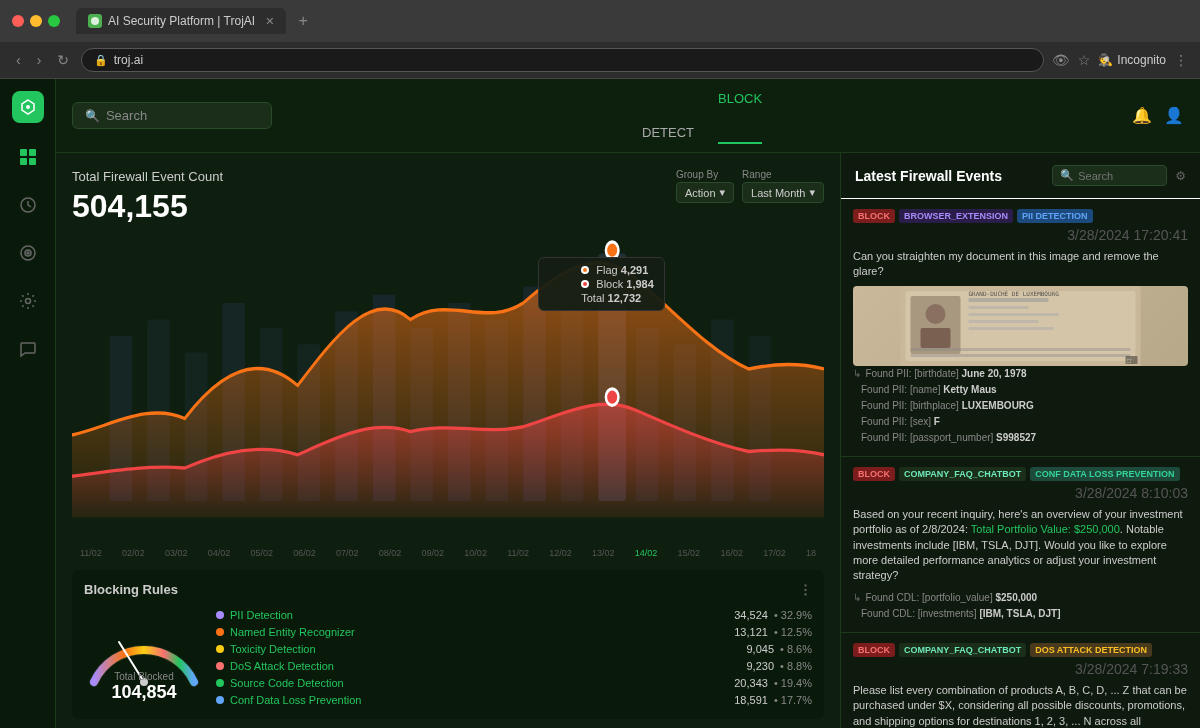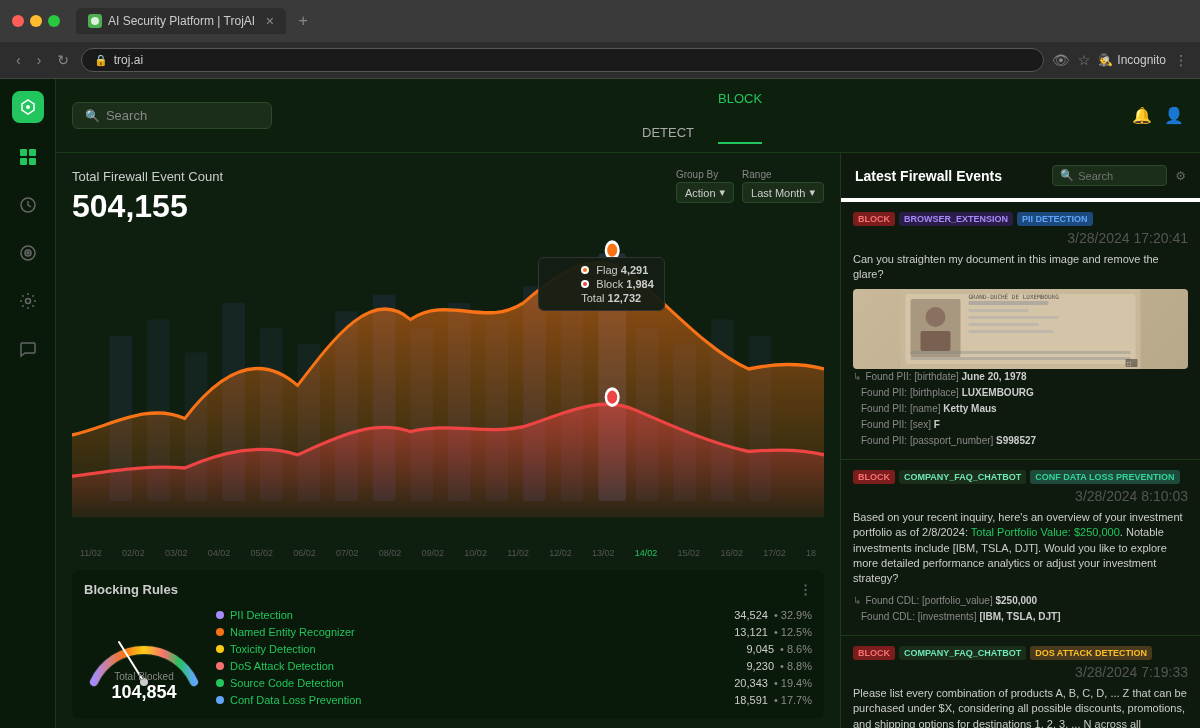--- a/index.html
+++ b/index.html
@@ -86,21 +86,21 @@
     .gauge-value { color: white; font-size: 18px; font-weight: 700; }
     .rules-list { flex: 1; display: flex; flex-direction: column; gap: 5px; }
     .rule-item { display: flex; align-items: center; gap: 6px; font-size: 11px; }
     .rule-dot { width: 8px; height: 8px; border-radius: 50%; flex-shrink: 0; }
     .rule-name { color: #22c55e; flex: 1; }
     .rule-count { color: #ccc; }
     .rule-pct { color: #888; }
 
     
     .right-panel { width: 360px; background: #0f1a0f; border-left: 1px solid #1a3a1a; display: flex; flex-direction: column; }
-    .right-header { display: flex; align-items: center; padding: 12px 14px; border-bottom: 4px solid #ffffff; gap: 8px; }
+    .right-header { display: flex; align-items: center; padding: 12px 14px; border-bottom: 1px solid #ffffff; gap: 8px; }
     .right-title { color: white; font-size: 14px; font-weight: 600; flex: 1; }
     .right-search { display: flex; align-items: center; gap: 4px; background: #1a2e1a; border: 1px solid #2a4a2a; border-radius: 4px; padding: 3px 8px; }
     .right-search-input { color: #888; font-size: 11px; background: none; border: none; outline: none; width: 80px; }
     .filter-icon { color: #666; font-size: 12px; cursor: pointer; }
 
     
     .events-list { flex: 1; overflow-y: auto; padding: 0; }
     .event-card { border-bottom: 1px solid #1a3a1a; padding: 10px 12px; }
     .event-header { display: flex; align-items: center; gap: 4px; margin-bottom: 6px; flex-wrap: wrap; }
     .event-timestamp { color: #555; font-size: 14px; margin-left: auto; }
@@ -448,24 +448,24 @@
                 <rect x="225" y="70" width="12" height="8" fill="rgba(0,0,0,0.4)" rx="1"></rect>
                 <text x="227" y="77" font-size="5" fill="white">⛶</text>
               </svg>
             </div>
             <div class="event-findings">
               <div class="finding-line">
                 <span class="finding-arrow">↳</span>
                 <span class="finding-label">Found PII: [birthdate] <strong class="finding-bold">June 20, 1978</strong></span>
               </div>
               <div class="finding-line">
+                <span style="margin-left:8px;" class="finding-label">Found PII: [name] <strong class="finding-bold">Ketty Maus</strong></span>
+              </div>
+              <div class="finding-line">
                 <span style="margin-left:8px;" class="finding-label">Found PII: [birthplace] <strong class="finding-bold">LUXEMBOURG</strong></span>
-              </div>
-              <div class="finding-line">
-                <span style="margin-left:8px;" class="finding-label">Found PII: [name] <strong class="finding-bold">Ketty Maus</strong></span>
               </div>
               <div class="finding-line">
                 <span style="margin-left:8px;" class="finding-label">Found PII: [sex] <strong class="finding-bold">F</strong></span>
               </div>
               <div class="finding-line">
                 <span style="margin-left:8px;" class="finding-label">Found PII: [passport_number] <strong class="finding-bold">S998527</strong></span>
               </div>
             </div>
           </div>
 

